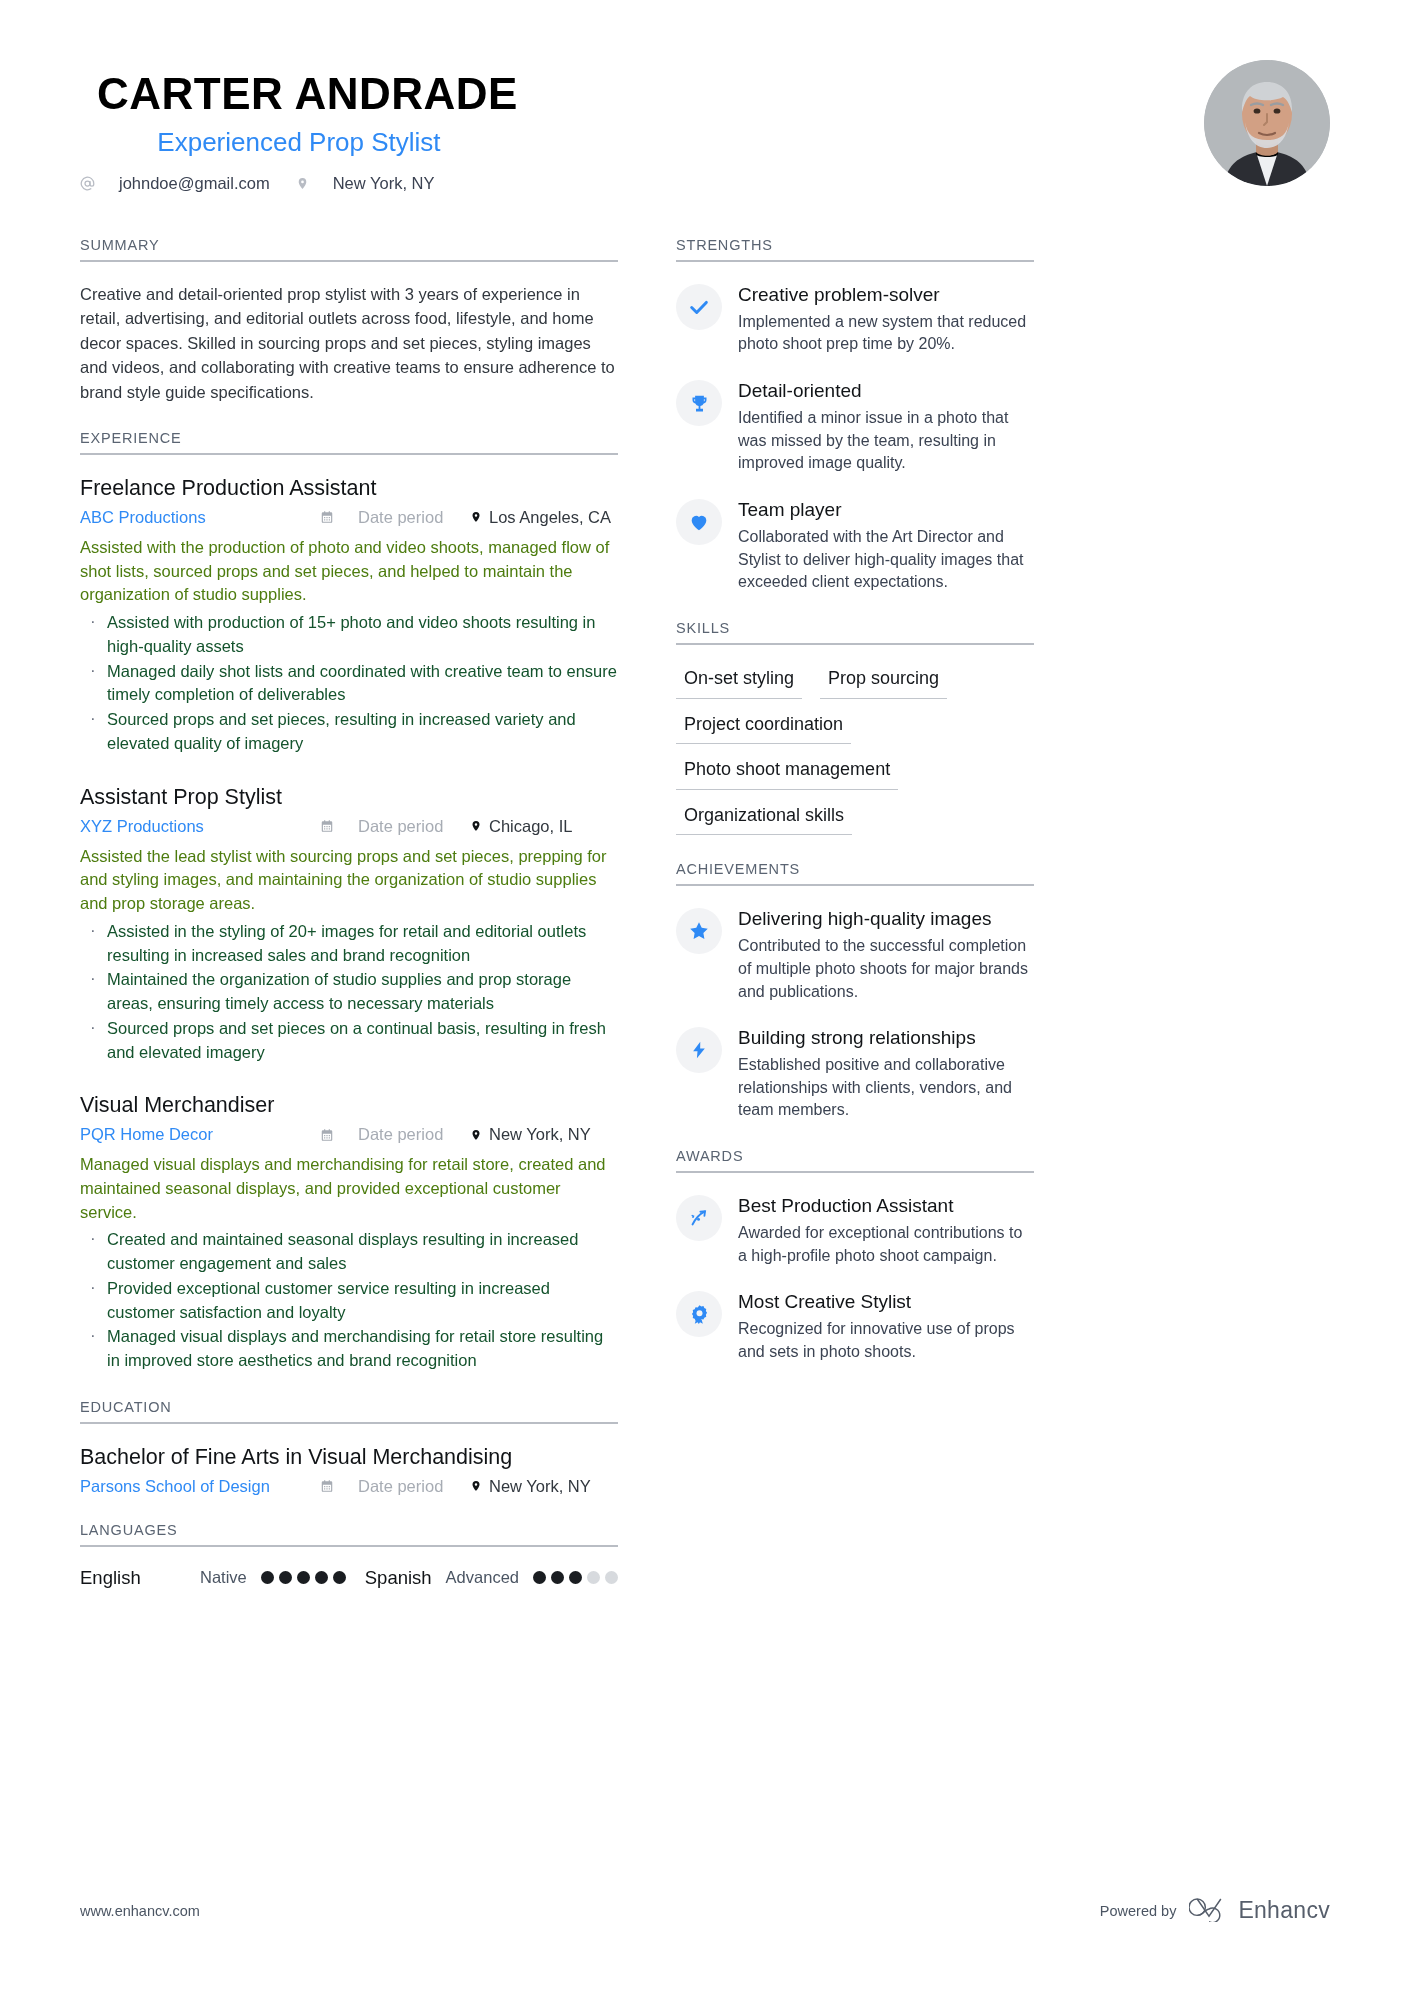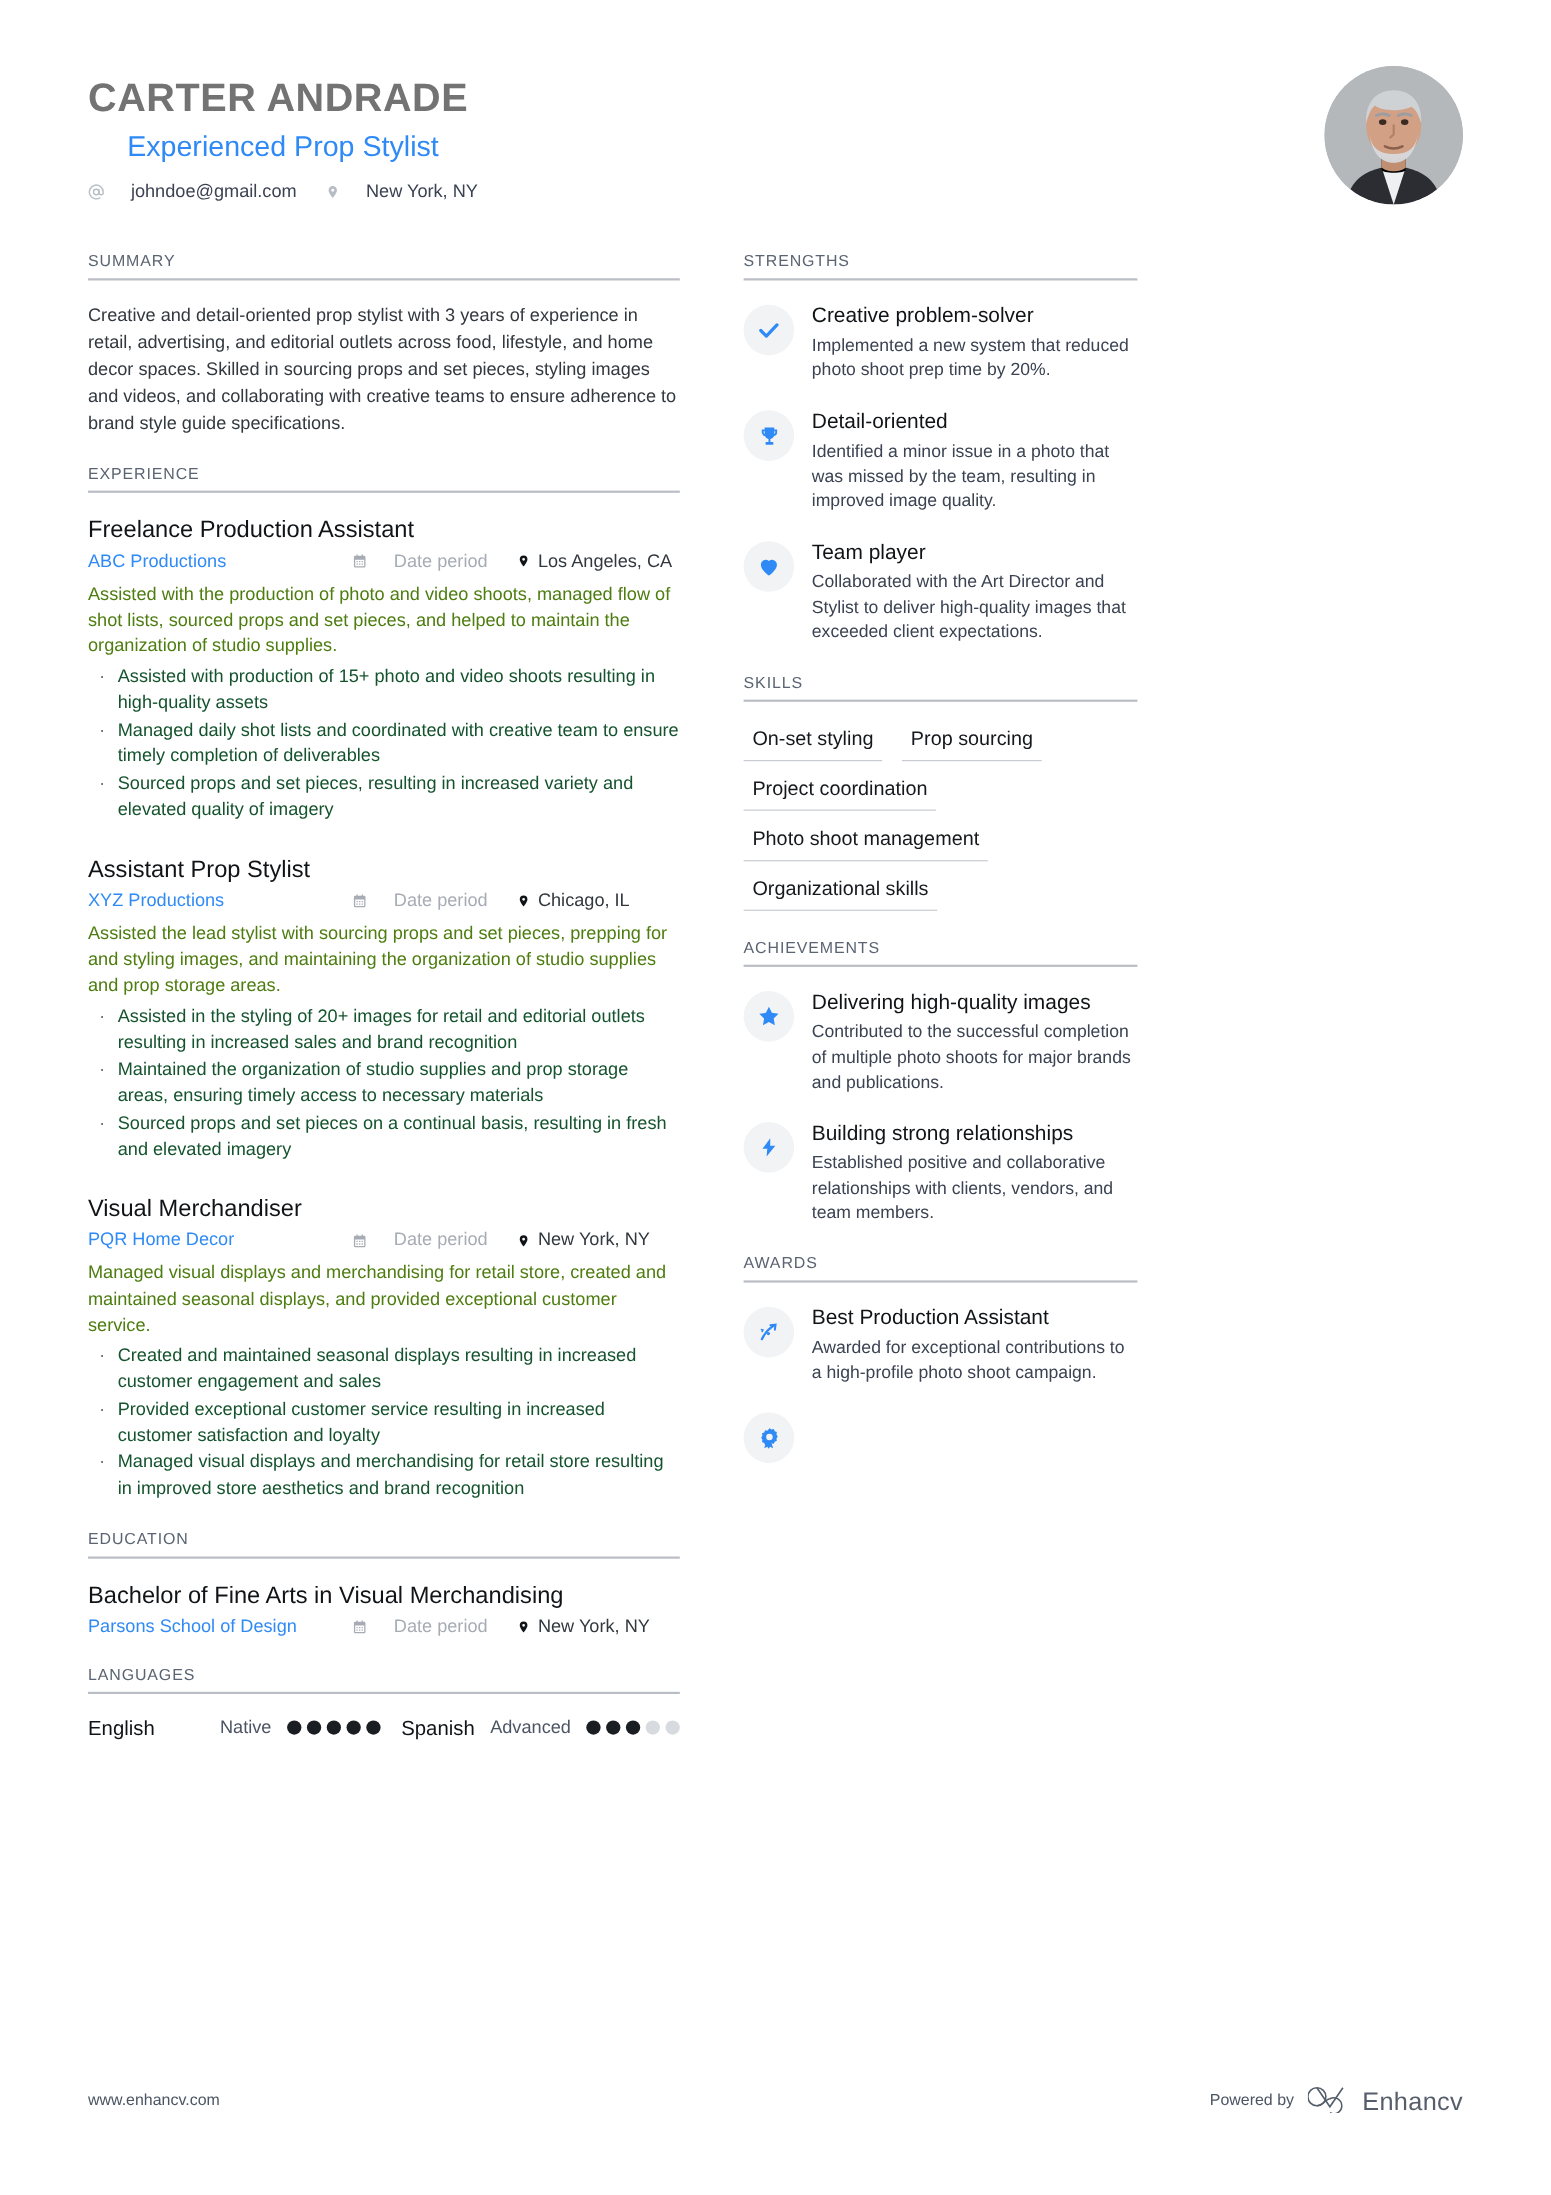--- a/index.html
+++ b/index.html
@@ -23,26 +23,27 @@
   
   .header {
     display: flex;
     justify-content: space-between;
     align-items: flex-start;
     margin-bottom: 44px;
   }
   .header-left { padding-top: 10px; }
 
   .full-name {
-    font-size: 36px;
+    font-size: 44px;
     font-weight: bold;
     letter-spacing: 0.5px;
-    color: #737373;
+    color: #000000;
     line-height: 1.08;
     margin-bottom: 8px;
+    margin-left: 17px;
   }
   .job-title {
     font-size: 26px;
     color: #2f8af5;
     font-weight: normal;
     line-height: 1.25;
     margin-bottom: 16px;
     text-align: center;
   }
   .contact-row {
@@ -546,20 +547,24 @@
           </span>
         </div>
 
         <div class="icon-item">
           <span class="icon-badge">
             <svg width="21" height="21" viewBox="0 0 24 24" fill="currentColor">
               <path d="M12 1.5l2.1 1.3 2.4-.4 1 2.2 2.2 1-.4 2.4 1.3 2.1-1.3 2.1.4 2.4-2.2 1-1 2.2-2.4-.4L12 20l-2.1-1.3-2.4.4-1-2.2-2.2-1 .4-2.4L3.4 11.4l1.3-2.1-.4-2.4 2.2-1 1-2.2 2.4.4z"></path>
               <circle cx="12" cy="10.6" r="3.4" fill="#f2f3f5"></circle>
               <path d="M8 17.6l-1.4 4.9 3.2-1.6 1.4 2 1.4-2 3.2 1.6-1.4-4.9z"></path>
             </svg>
+          </span>
+          <span class="icon-body">
+            <span class="icon-head" style="display:block">Most Creative Stylist</span>
+            <span class="icon-text" style="display:block">Recognized for innovative use of props and sets in photo shoots.</span>
           </span>
         </div>
       </div>
     </div>
   </div>
 
   <div class="footer">
     <span>www.enhancv.com</span>
     <span class="powered">
       <span class="powered-label">Powered by</span>

